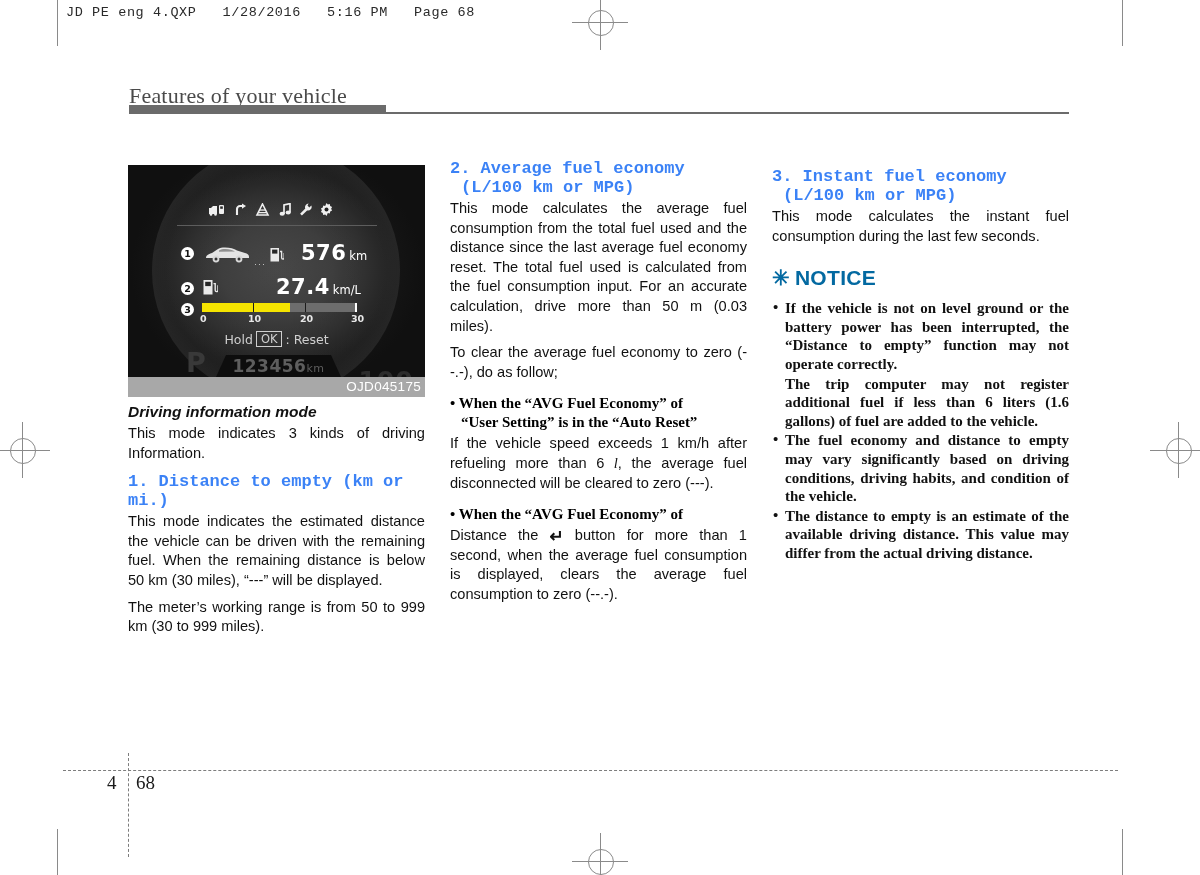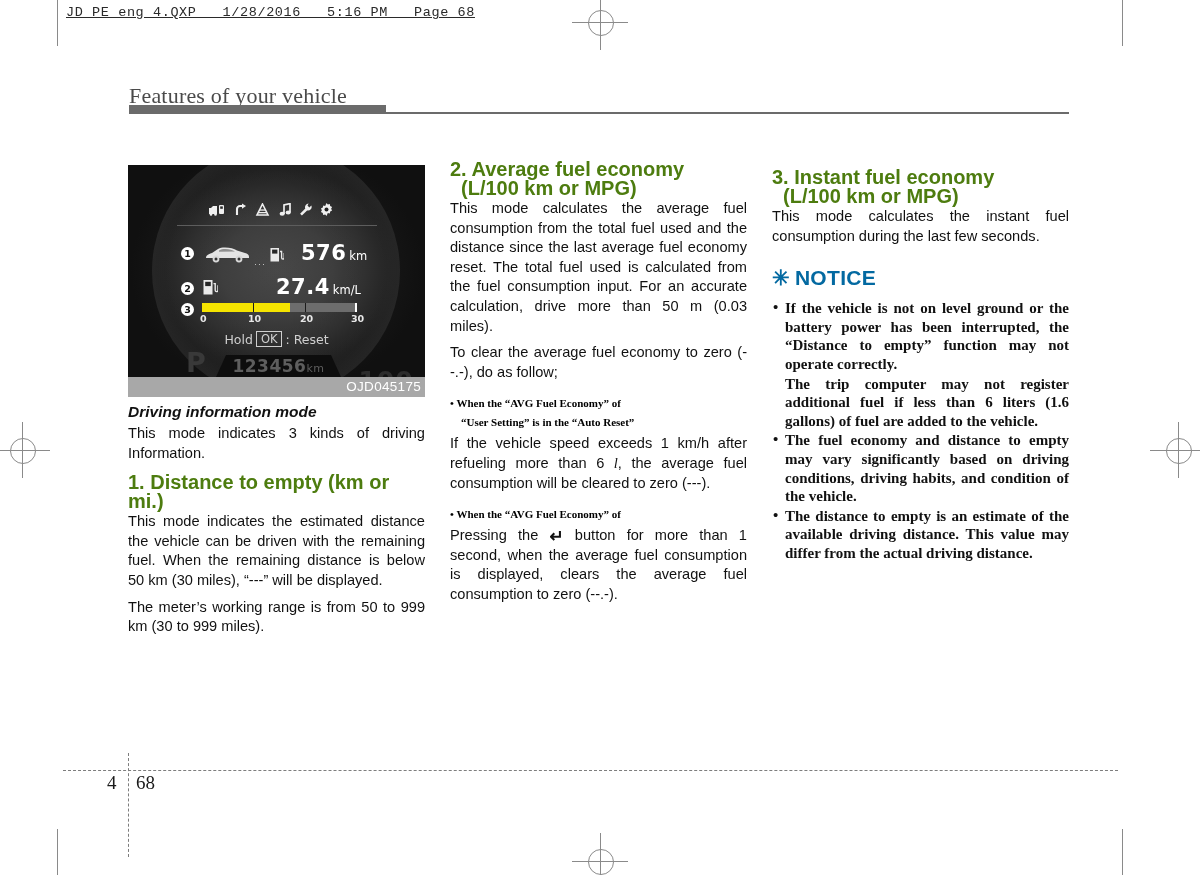--- a/index.html
+++ b/index.html
@@ -24,21 +24,21 @@
   .cropmark{position:absolute;background:#8a8a8a;}
   .cm-tl-v{left:57px;top:0;width:1px;height:46px;}
   .cm-tr-v{left:1122px;top:0;width:1px;height:46px;}
   .cm-bl-v{left:57px;top:829px;width:1px;height:46px;}
   .cm-br-v{left:1122px;top:829px;width:1px;height:46px;}
 
   .hdr-rule{position:absolute;left:57px;top:0;width:1px;height:40px;background:#8a8a8a;}
   .header-text{
     position:absolute;left:66px;top:5px;
     font-family:"Liberation Mono","DejaVu Sans Mono",monospace;
-    font-size:13.5px;color:#2a2a2a;letter-spacing:0.6px;white-space:pre;text-decoration:underline;
+    font-size:13.5px;color:#2a2a2a;letter-spacing:0.6px;white-space:pre;
   }
 
   
   .chapter-title{
     position:absolute;left:129px;top:83px;
     font-family:"Liberation Serif","DejaVu Serif",serif;
     font-size:22px;color:#4a4a4a;letter-spacing:0.2px;
   }
   .title-bar{position:absolute;left:129px;top:105px;width:257px;height:9px;background:#6b6b6b;}
   .title-rule{position:absolute;left:129px;top:112px;width:940px;height:2px;background:#6b6b6b;}
@@ -51,32 +51,32 @@
 
   p,h3,h4{margin:0;}
   .body{
     font-size:14.6px;line-height:19.6px;color:#111;
     text-align:justify;text-justify:inter-word;
     -webkit-hyphens:none;hyphens:none;
     margin-bottom:7px;
   }
   .body:last-child{margin-bottom:0;}
   .subhead{
-    font-family:Liberation Sans, sans-serif;
-    font-weight:bold;font-size:20px;line-height:18.5px;color:#4d7c0f;
+    font-family:Liberation Mono, monospace;
+    font-weight:bold;font-size:17px;line-height:18.5px;color:#3b82f6;
     margin-top:10px;margin-bottom:2px;
   }
   .subhead-ital{
     font-family:"Liberation Sans",sans-serif;
     font-weight:bold;font-style:italic;font-size:15.5px;color:#111;
     margin-bottom:3px;
   }
   .bullethead{
     font-family:"Liberation Serif","DejaVu Serif",serif;
-    font-weight:bold;font-size:11px;line-height:19px;color:#000;
+    font-weight:bold;font-size:15px;line-height:19px;color:#000;
     margin-top:12px;margin-bottom:2px;
   }
   .bullethead .ind{display:block;padding-left:11px;}
   .lit{font-family:"Liberation Serif","DejaVu Serif",serif;font-style:italic;}
   .enterglyph{
     display:inline-block;font-size:17px;line-height:10px;
     transform:translateY(2px);font-weight:bold;
   }
 
   
@@ -363,26 +363,26 @@
       <span>2. Average fuel economy</span><br>
       <span class="ind" style="display:inline-block;padding-left:11px;">(L/100 km or MPG)</span>
     </h3>
     <p class="body">This mode calculates the average fuel consumption from the total fuel used and the distance since the last average fuel economy reset. The total fuel used is calculated from the fuel consumption input. For an accurate calculation, drive more than 50 m (0.03 miles).</p>
     <p class="body">To clear the average fuel economy to zero (--.-), do as follow;</p>
 
     <h4 class="bullethead">
       <span>• When the “AVG Fuel Economy” of</span>
       <span class="ind">“User Setting” is in the “Auto Reset”</span>
     </h4>
-    <p class="body"><span>If the vehicle speed exceeds 1 km/h after refueling more than 6 </span><span class="lit">l</span><span>, the average fuel consumption will be cleared to zero (---).</span></p>
+    <p class="body"><span>If the vehicle speed exceeds 1 km/h after refueling more than 6 </span><span class="lit">l</span><span>, the average fuel disconnected will be cleared to zero (---).</span></p>
 
     <h4 class="bullethead">
       <span>• When the “AVG Fuel Economy” of</span>
     </h4>
-    <p class="body"><span>Pressing the </span><span class="enterglyph">↵</span><span> button for more than 1 second, when the average fuel consumption is displayed, clears the average fuel consumption to zero (--.-).</span></p>
+    <p class="body"><span>Distance the </span><span class="enterglyph">↵</span><span> button for more than 1 second, when the average fuel consumption is displayed, clears the average fuel consumption to zero (--.-).</span></p>
   </div>
 
   <div class="col col3">
     <h3 class="subhead" style="margin-top:8px;">
       <span>3. Instant fuel economy</span><br>
       <span style="display:inline-block;padding-left:11px;">(L/100 km or MPG)</span>
     </h3>
     <p class="body">This mode calculates the instant fuel consumption during the last few seconds.</p>
 
     <div class="notice-head">

